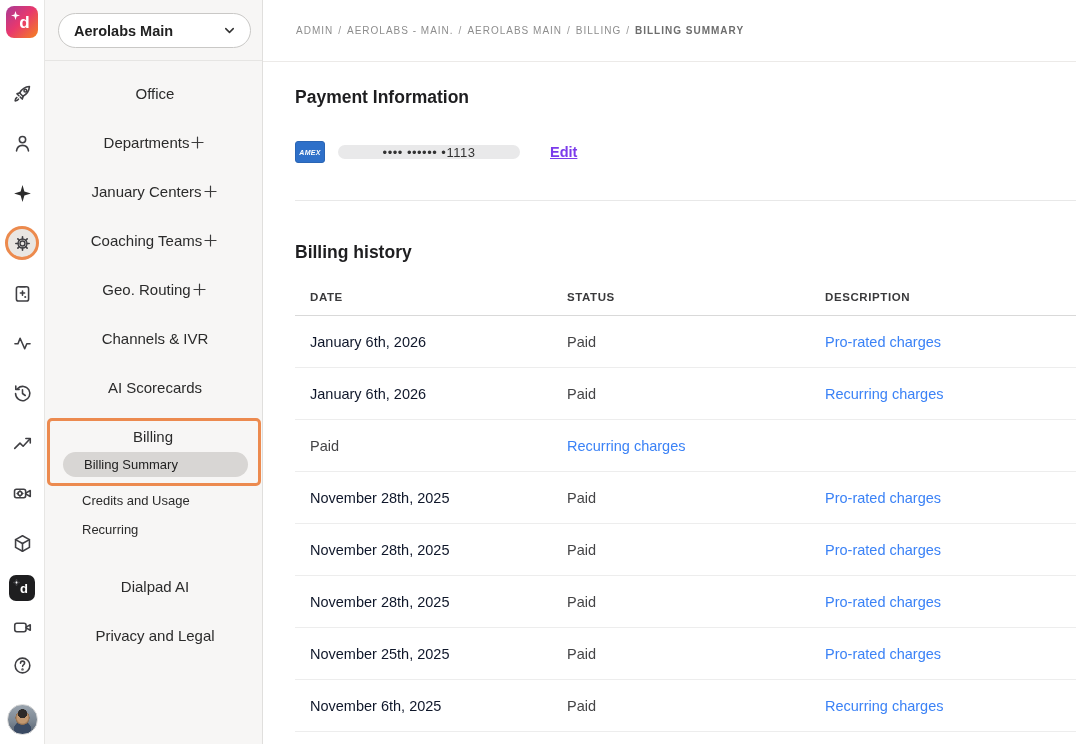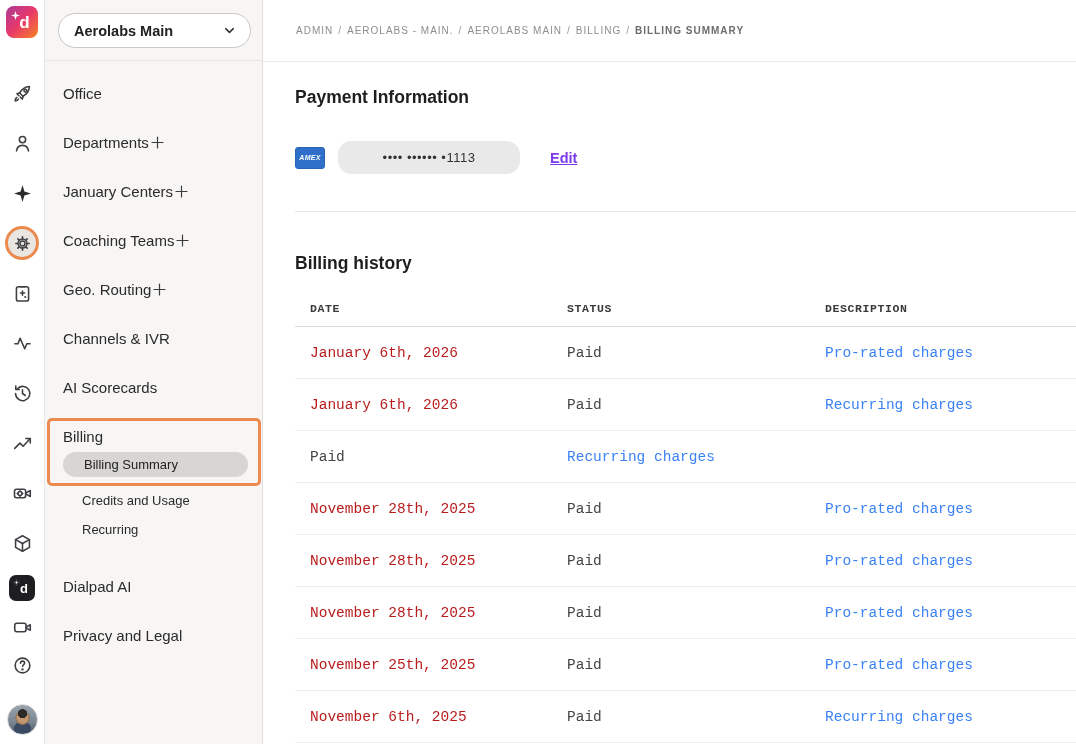--- a/index.html
+++ b/index.html
@@ -38,21 +38,21 @@
 
   
   .sidebar { width:218px; background:#f7f6f5; border-right:1px solid #e0dfdd; flex:none;
     display:flex; flex-direction:column; }
   .sidebar-header { height:61px; border-bottom:1px solid #e6e5e3; padding:13px 11px 0 13px; }
   .ws-switcher { width:100%; height:35px; background:#fff; border:1px solid #c9c8c6; border-radius:17.5px;
     display:flex; align-items:center; justify-content:space-between; padding:0 13px 0 15px;
     font-family:inherit; font-size:14.5px; font-weight:700; color:#222; cursor:pointer; }
   .ws-switcher svg { width:15px; height:15px; stroke:#333; fill:none; stroke-width:2; stroke-linecap:round; stroke-linejoin:round; }
   .nav { padding-top:8px; flex:1; }
-  .nav-item { height:49px; display:flex; align-items:center; justify-content:flex-start;
+  .nav-item { height:49px; display:flex; align-items:center; justify-content:center;
     padding:0 15px 0 18px; font-size:15px; color:#2b2b2b; cursor:pointer; }
   .nav-item svg.plus { width:17px; height:17px; stroke:#3c3c3c; stroke-width:1.4; fill:none; stroke-linecap:round; }
   .billing-box { margin:6px 0 0 2px; width:214px; border:3px solid #ec8a4f; border-radius:5px;
     padding-bottom:6px; background:transparent; }
   .billing-box .nav-item { height:30px; padding-left:13px; }
   .sub-pill { height:25px; margin:1px 10px 0 13px; border-radius:13px; display:flex; align-items:center;
     padding-left:21px; font-size:13px; color:#222; cursor:pointer; }
   .sub-pill.active { background:#d8d6d4; }
   .sub-item { height:29px; display:flex; align-items:center; padding-left:37px; font-size:13px;
     color:#2b2b2b; cursor:pointer; }
@@ -69,34 +69,34 @@
   .breadcrumb .sep { margin:0 5px; color:#9a9a9a; }
   .breadcrumb .crumb.current { font-weight:700; color:#6d6d6d; cursor:default; }
 
   .content { padding-left:32px; overflow:hidden; }
   .section-title { font-size:17.5px; font-weight:700; color:#1e1e20; }
   .pay-title { margin-top:25px; }
   .card-row { margin-top:33px; display:flex; align-items:center; }
   .amex { width:30px; height:22px; border-radius:3px; background:#2e70c9; color:#fff;
     display:flex; align-items:center; justify-content:center; font-size:7px; font-style:italic;
     font-weight:700; letter-spacing:.3px; border:1px solid #2a65b4; }
-  .card-pill { width:182px; height:33px; margin-left:13px; background:#e9e9ea; border-radius:13.5px;
+  .card-pill { width:182px; height:14px; margin-left:13px; background:#e9e9ea; border-radius:13.5px;
     display:flex; align-items:center; justify-content:center; font-size:13px; letter-spacing:.5px;
     color:#333; }
   .edit-link { margin-left:30px; font-size:14.5px; font-weight:600; color:#7b3beb;
     text-decoration:underline; cursor:pointer; }
   .pay-divider { margin-top:37px; border-bottom:1px solid #e8e8e8; }
 
   .bh-title { margin-top:41px; }
   .table { margin-top:16px; }
-  .trow { display:grid; grid-template-columns:257px 258px auto; padding-left:15px; align-items:center;font-family:Liberation Mono, monospace; }
+  .trow { display:grid; grid-template-columns:257px 258px auto; padding-left:15px; align-items:center; }
   .thead { height:37px; border-bottom:1px solid #d9d9d9; }
   .thead .th { font-size:11.5px; font-weight:700; letter-spacing:.6px; color:#3a3a3c; }
   .tbody-row { height:52px; border-bottom:1px solid #ededed; font-size:14.5px; }
-  .date-link { color:#b91c1c; cursor:pointer; }
+  .date-link { color:#0f172a; cursor:pointer; }
   .status-cell { color:#454547; }
   .desc-cell { color:#3b82f6; }
 </style>
 </head>
 <body>
 
 <div class="app">
 
   <aside class="rail">
     <div class="logo-tile">

